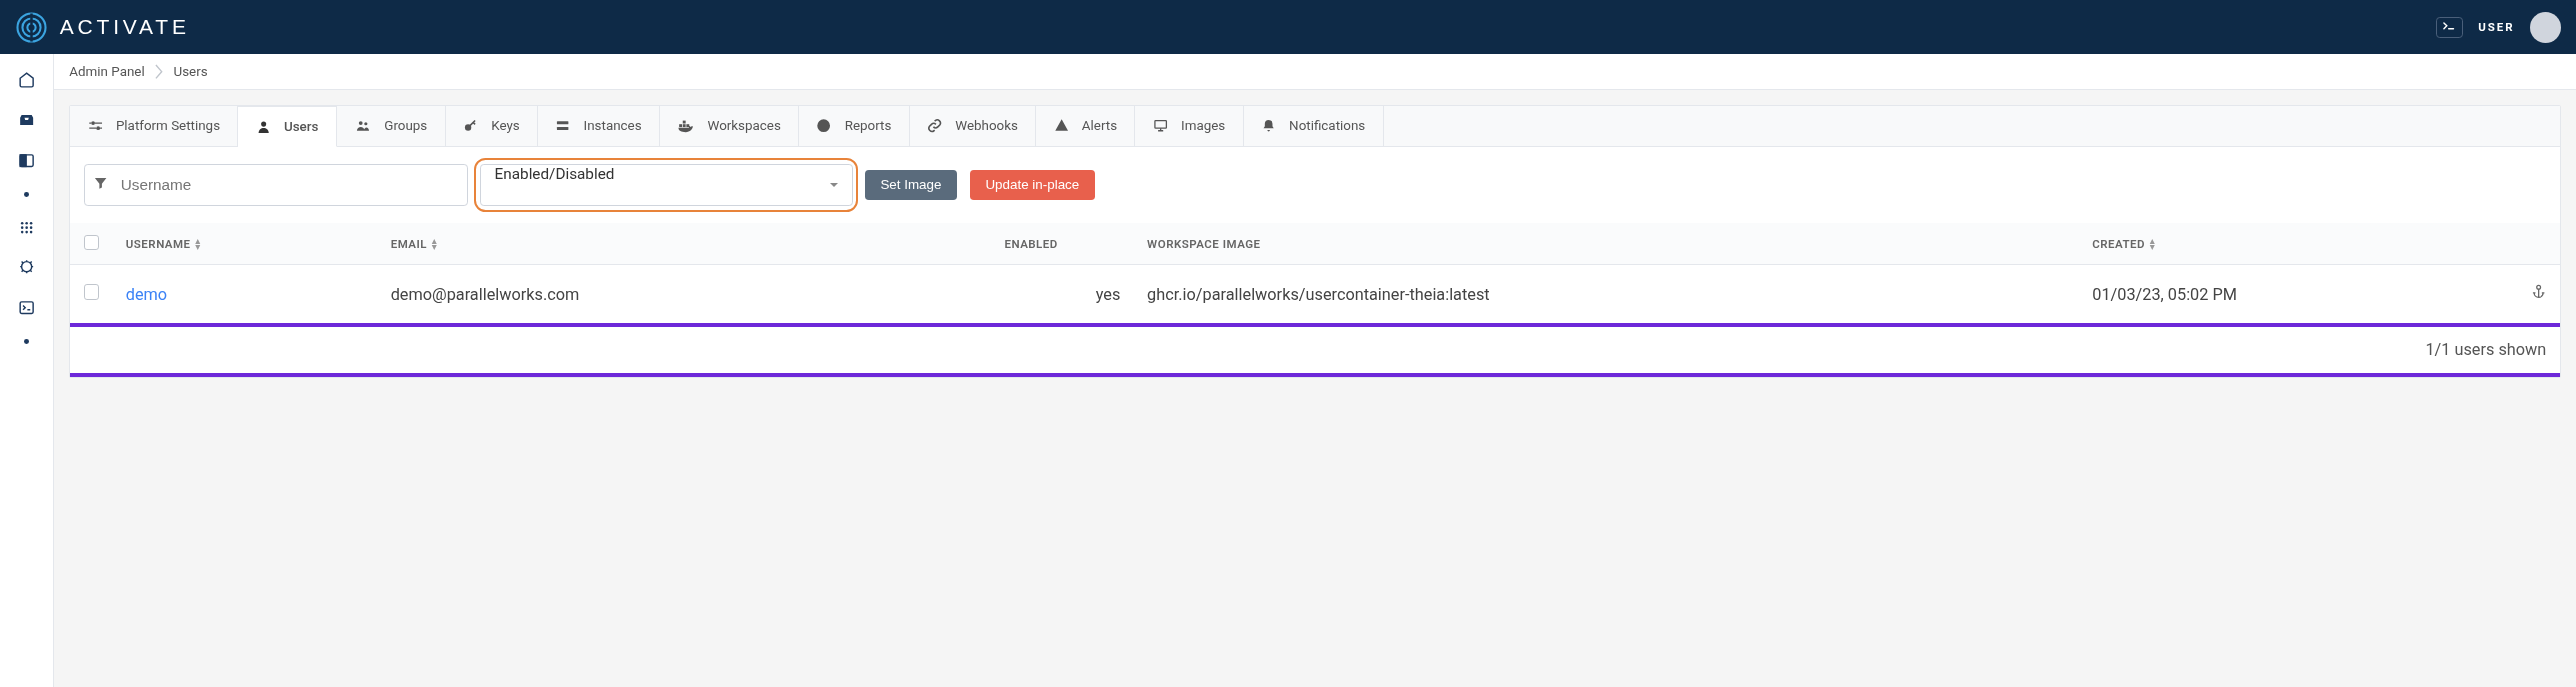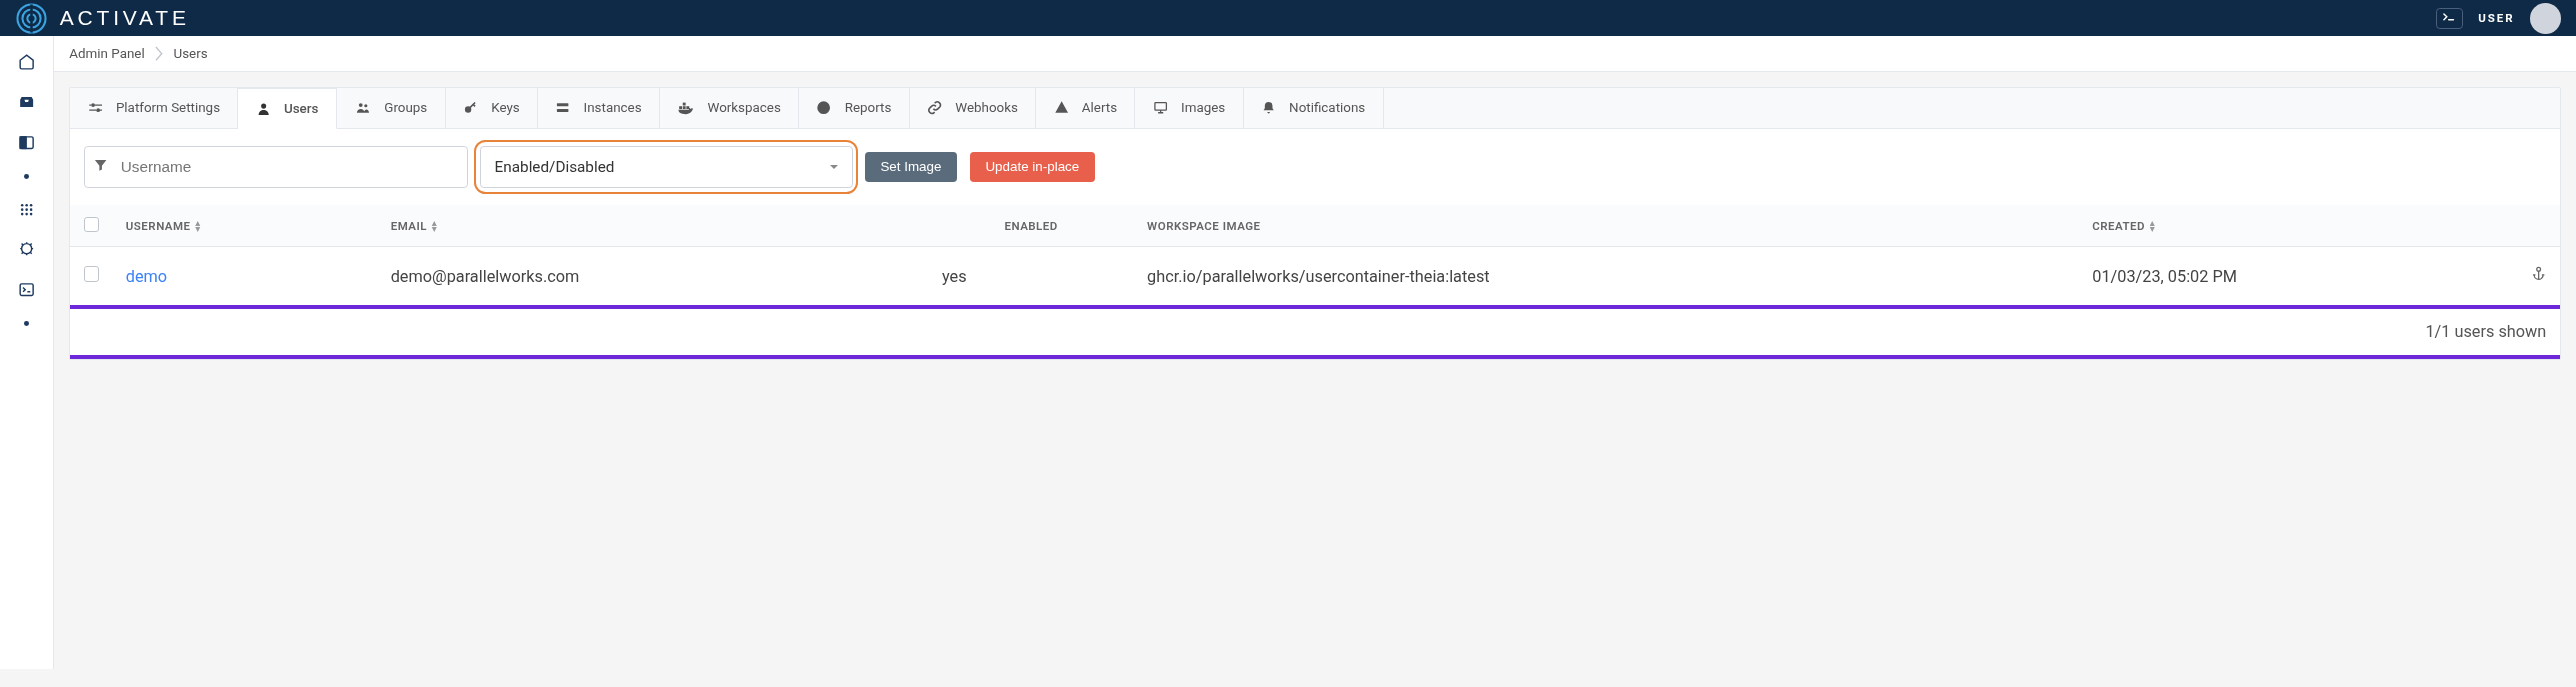--- a/index.html
+++ b/index.html
@@ -1,18 +1,18 @@
 <!DOCTYPE html>
 <html><head>
   <meta charset="utf-8">
   <style>
     * { box-sizing: border-box; margin: 0; padding: 0; }
     body { font-family: -apple-system, BlinkMacSystemFont, "Segoe UI", Roboto, sans-serif; background: #f5f5f5; color: #333; }
     
-    .topbar { background: #0e2a47; height: 36px; display: flex; align-items: center; padding: 0 15.3px; justify-content: space-between; }
+    .topbar { background: #0e2a47; height: 54px; display: flex; align-items: center; padding: 0 15.3px; justify-content: space-between; }
     .logo-wrap { display: flex; align-items: center; gap: 11.5px; }
     .logo-text { color: #fff; font-size: 21px; font-weight: 300; letter-spacing: 3.8px; font-family: "Segoe UI", sans-serif; }
     .topbar-right { display: flex; align-items: center; gap: 15.3px; }
     .terminal-btn { border: 1px solid #4a5f7a; border-radius: 3.8px; width: 27px; height: 21px; display: flex; align-items: center; justify-content: center; color: #fff; cursor: pointer; }
     .user-label { color: #fff; font-size: 11.5px; letter-spacing: 1.9px; font-weight: 700; }
     .avatar { width: 31px; height: 31px; border-radius: 50%; background: #d0d5dd; }
     
     .layout { display: flex; min-height: calc(100vh - 54px); }
     .sidenav { width: 54px; background: #fff; border-right: 1px solid #e4e7ec; display: flex; flex-direction: column; align-items: center; padding-top: 17.3px; gap: 23px; }
     .sidenav-item { color: #1e3a5f; cursor: pointer; display: flex; align-items: center; justify-content: center; }
@@ -27,21 +27,21 @@
     .tabs { display: flex; background: #f8f9fa; border-bottom: 1px solid #e4e7ec; }
     .tab { display: flex; align-items: center; gap: 13px; padding: 11.5px 17.3px; font-size: 13.4px; color: #555; cursor: pointer; border-right: 1px solid #e4e7ec; background: #f8f9fa; }
     .tab.active { background: #fff; font-weight: 500; border-bottom: 1.9px solid #fff; margin-bottom: -1px; border-top: 1px solid #e4e7ec; }
     
     .filters { display: flex; gap: 13.4px; padding: 17.3px 13.4px; align-items: center; }
     .input-wrap { position: relative; flex: 1; max-width: 384px; }
     .input-wrap input { width: 100%; height: 42px; border: 1px solid #d0d5dd; border-radius: 3.8px; padding: 0 11.5px 0 36px; font-size: 15.3px; color: #555; }
     .input-wrap .fi { position: absolute; left: 9.6px; top: 50%; transform: translateY(-50%); color: #666; }
     .select-wrap { position: relative; flex: 1; max-width: 384px; }
     .select-wrap.highlight { padding: 3.8px; border: 2.9px solid #e8833a; border-radius: 11.5px; margin: -6.7px; }
-    .select { width: 100%; height: 42px; border: 1px solid #d0d5dd; border-radius: 3.8px; padding: 0 31px 0 13.4px; font-size: 15.3px; color: #333; background: #fff; display: flex; align-items: center; position: relative; cursor: pointer; }
+    .select { width: 100%; height: 42px; border: 1px solid #d0d5dd; border-radius: 3.8px; padding: 0 31px 0 13.4px; font-size: 15.3px; color: #333; background: #fff; display: flex; position: relative; cursor: pointer; }
     .select::after { content: ""; position: absolute; right: 13.4px; top: 50%; border-left: 4.8px solid transparent; border-right: 4.8px solid transparent; border-top: 4.8px solid #888; transform: translateY(-50%); }
     .btn { height: 30px; padding: 0 15.3px; border: none; border-radius: 3.8px; font-size: 13.4px; font-weight: 500; cursor: pointer; color: #fff; }
     .btn-gray { background: #5a6b7c; }
     .btn-red { background: #e8604c; }
     
     table { width: 100%; border-collapse: collapse; }
     th { text-align: left; font-size: 11.5px; font-weight: 600; color: #666; letter-spacing: 0.5px; padding: 11.5px 13.4px; border-bottom: 1px solid #e4e7ec; background: #fafbfc; }
     td { padding: 19px 13.4px; font-size: 16.3px; border-bottom: 4px solid #6d28d9; color: #444; }
     .chk { width: 15.3px; height: 15.3px; border: 1px solid #c0c5cc; border-radius: 2.9px; background: #fff; display: inline-block; cursor: pointer; }
     .link { color: #3b82f6; cursor: pointer; }
@@ -241,21 +241,21 @@
             <th><span>WORKSPACE IMAGE</span></th>
             <th><span>CREATED</span><span class="sort">▲<br>▼</span></th>
             <th class="anchor-col"></th>
           </tr>
         </thead>
         <tbody>
           <tr>
             <td><span class="chk"></span></td>
             <td><span class="link">demo</span></td>
             <td>demo@parallelworks.com</td>
-            <td style="text-align:left">yes</td>
+            <td style="text-align:right">yes</td>
             <td>ghcr.io/parallelworks/usercontainer-theia:latest</td>
             <td>01/03/23, 05:02 PM</td>
             <td class="anchor-col">
               <svg width="15.3" height="15.3" viewBox="0 0 24 24" fill="#666">
                   <path d="M12 2a3 3 0 100 6 3 3 0 000-6zm0 6v14M5 14a7 7 0 0014 0M3 14h4M17 14h4" stroke="#666" stroke-width="2" fill="none"></path>
                 </svg>
             </td>
           </tr>
           <tr class="footer-row">
             <td colspan="7">1/1 users shown</td>

